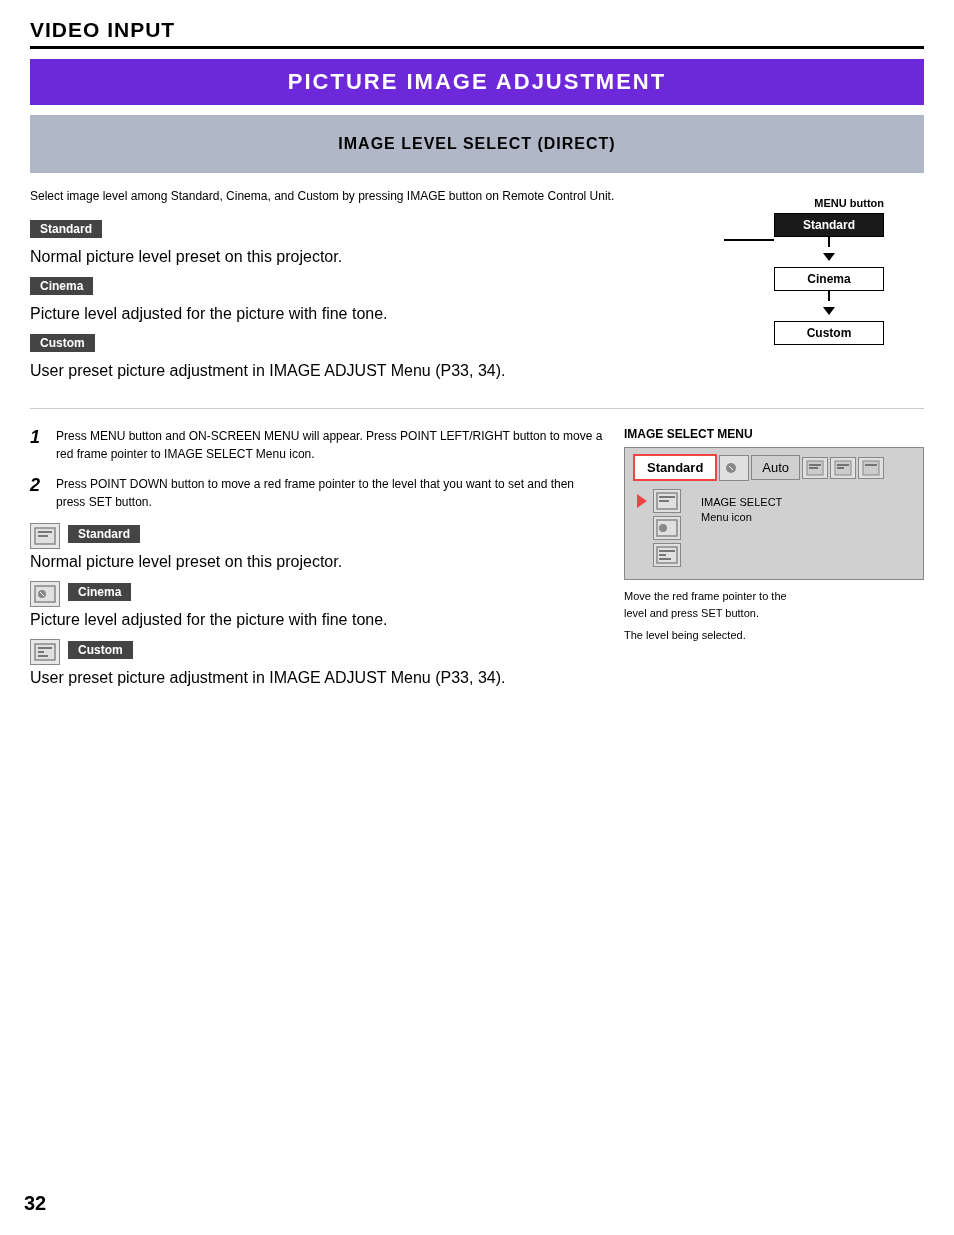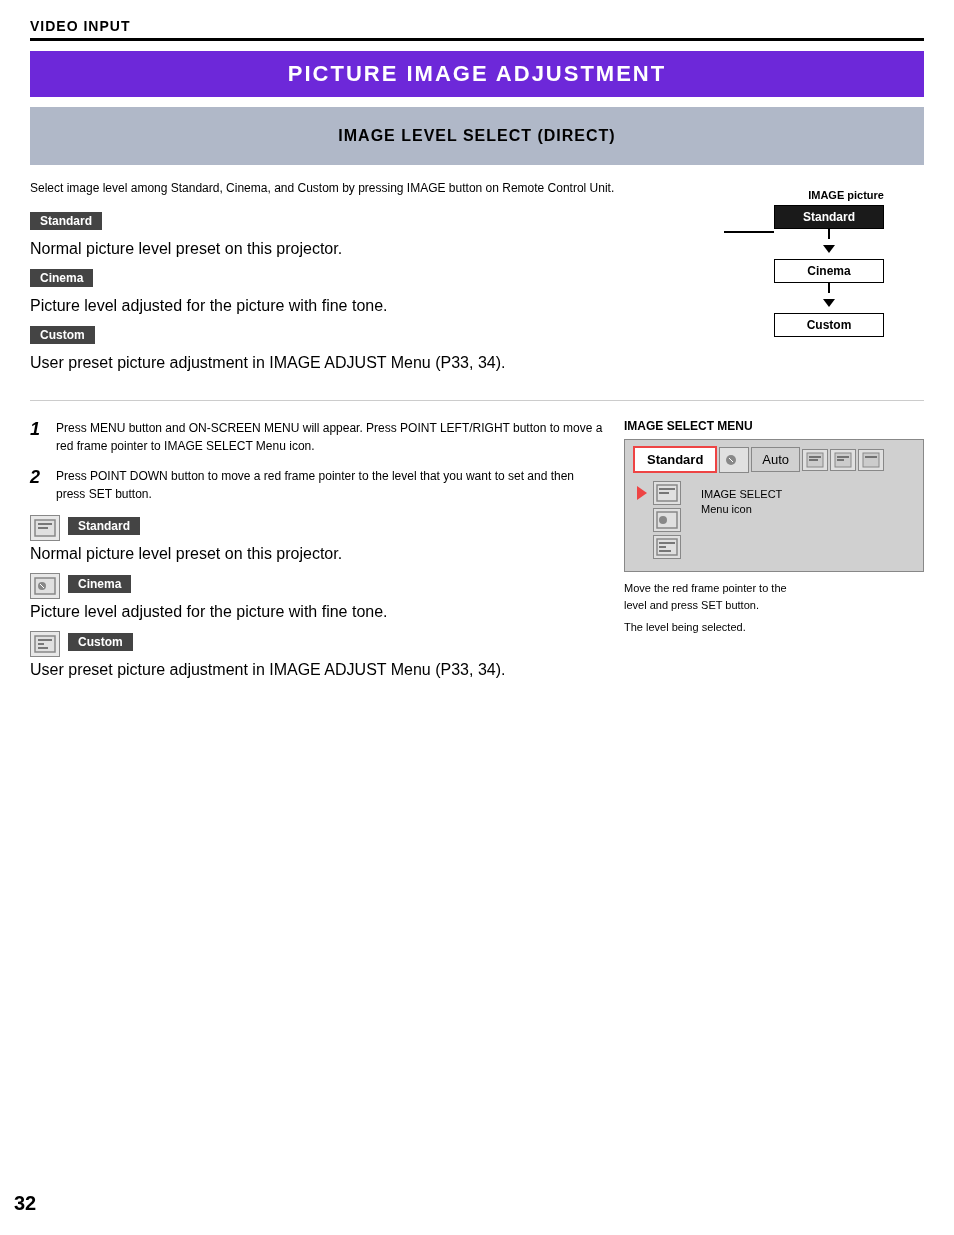--- a/index.html
+++ b/index.html
@@ -21,21 +21,21 @@
 
     
     .page-header {
       display: flex;
       align-items: flex-end;
       border-bottom: 3px solid #000;
       padding-bottom: 4px;
       margin-bottom: 10px;
     }
     .page-header-title {
-      font-size: 14px;
+      font-size: 21px;
       font-weight: 900;
       letter-spacing: 1px;
       color: #000;
     }
 
     
     .main-title-banner {
       background: #6d28d9;
       color: #fff;
       text-align: center;
@@ -275,21 +275,21 @@
       display: flex;
       align-items: center;
       justify-content: center;
       font-size: 12px;
     }
 
     
     .page-number {
       position: absolute;
       bottom: 20px;
-      left: 14px;
+      left: 24px;
       font-size: 20px;
       font-weight: 900;
     }
   </style>
 </head>
 <body>
 
 <div class="page-container">
 
   <div class="page-header">
@@ -318,21 +318,21 @@
 
         <div class="badge-row">
           <span class="label-badge custom">Custom</span>
         </div>
         <p class="badge-desc">User preset picture adjustment in IMAGE ADJUST Menu (P33, 34).</p>
       </div>
 
       <div class="content-right">
         <div class="image-btn-diagram">
           <div style="width:100%; display:flex; flex-direction:column; align-items:flex-end; padding-right:40px;">
-            <span class="image-btn-label">IMAGE picture</span>
+            <span class="image-btn-label">MENU button</span>
 
             <div style="width:110px; position:relative;">
 
               <div style="position:absolute; right:100%; top:26px; width:50px; height:1.5px; background:#000;"></div>
               <div class="diagram-box selected">Standard</div>
               <div class="diagram-line"></div>
               <div class="diagram-arrow"></div>
               <div class="diagram-box">Cinema</div>
               <div class="diagram-line"></div>
               <div class="diagram-arrow"></div>

